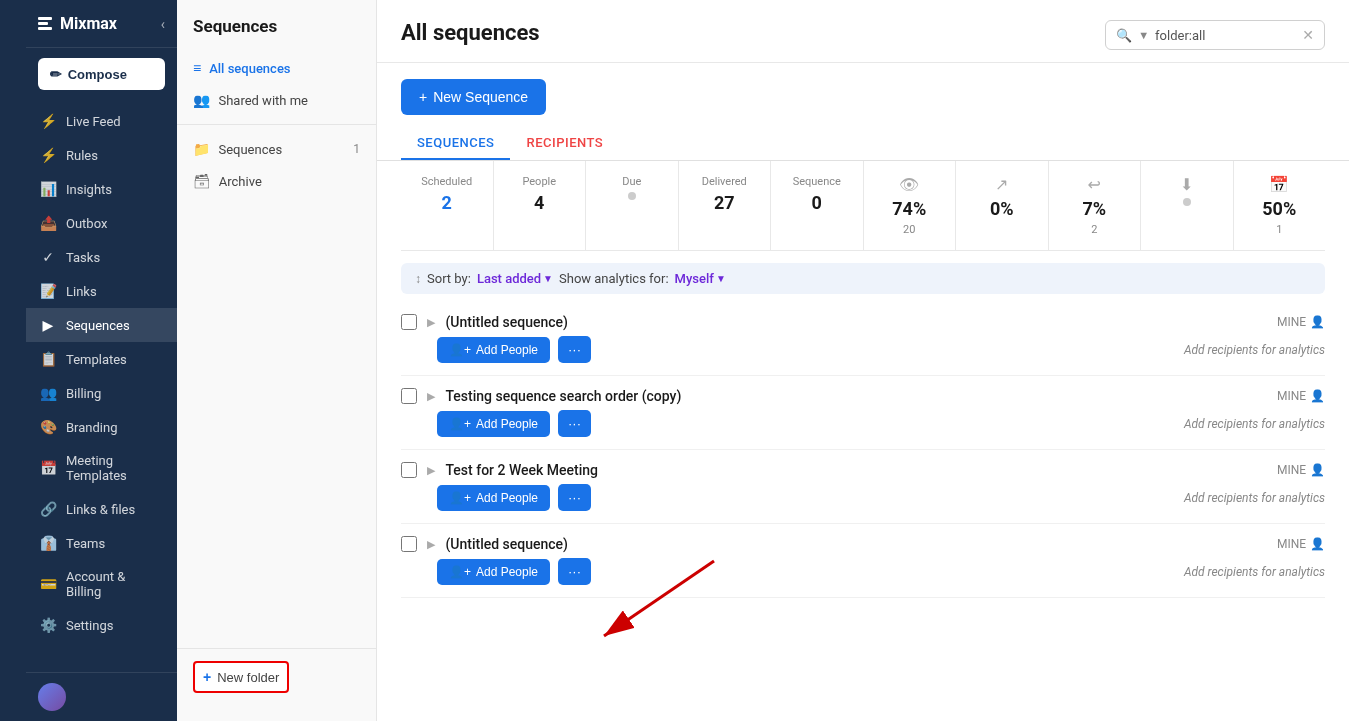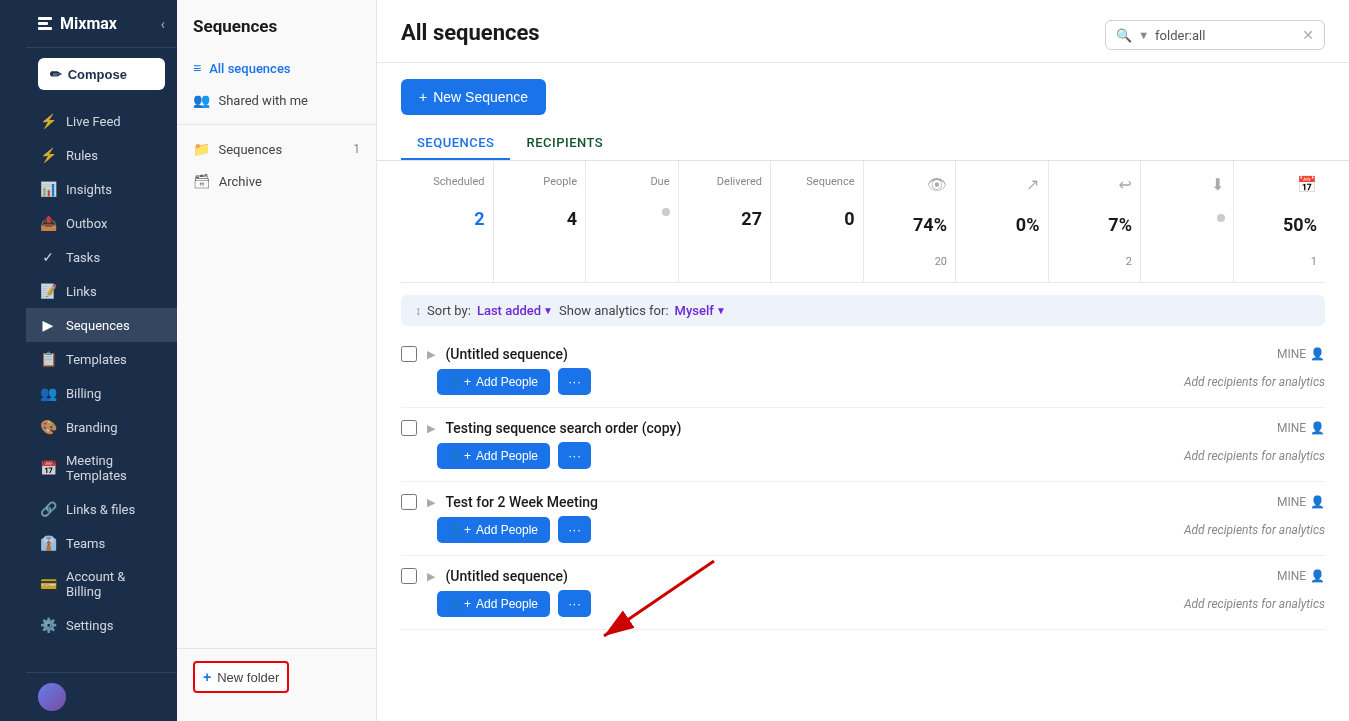--- a/index.html
+++ b/index.html
@@ -209,21 +209,21 @@
     .tabs-row {
       display: flex;
       gap: 0;
       padding: 12px 24px 0;
       border-bottom: 1px solid #e0e0e0;
     }
     .tab {
       padding: 8px 16px;
       font-size: 13px;
       font-weight: 500;
-      color: #14532d;
+      color: #ef4444;
       cursor: pointer;
       border-bottom: 2px solid transparent;
       letter-spacing: 0.5px;
     }
     .tab.active {
       color: #1a73e8;
       border-bottom: 2px solid #1a73e8;
     }
 
     
@@ -232,22 +232,22 @@
       align-items: stretch;
       border-bottom: 1px solid #e8e8e8;
       margin: 0 24px;
     }
     .stat-cell {
       flex: 1;
       padding: 14px 8px;
       border-right: 1px solid #e8e8e8;
       display: flex;
       flex-direction: column;
-      align-items: flex-end;
-      gap: 20px;
+      align-items: center;
+      gap: 4px;
     }
     .stat-cell:last-child { border-right: none; }
     .stat-label {
       font-size: 11px;
       color: #888;
       text-align: center;
     }
     .stat-value {
       font-size: 18px;
       font-weight: 700;

